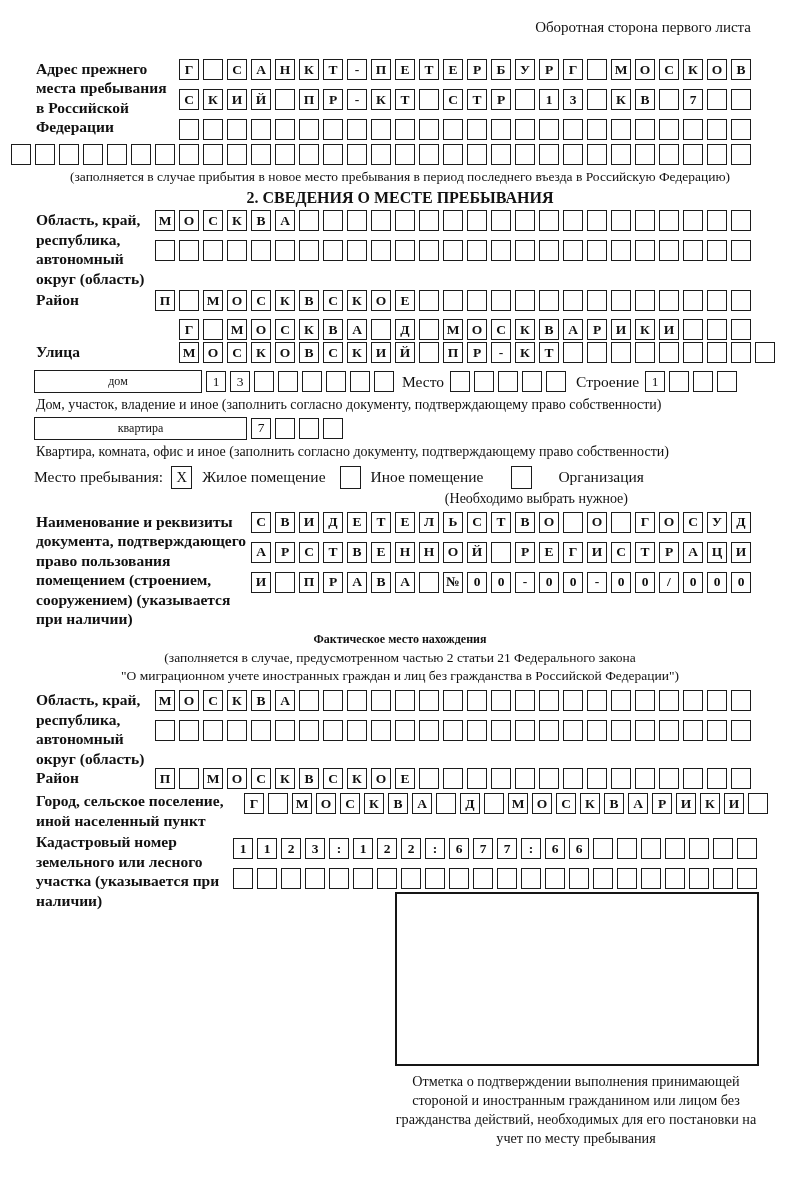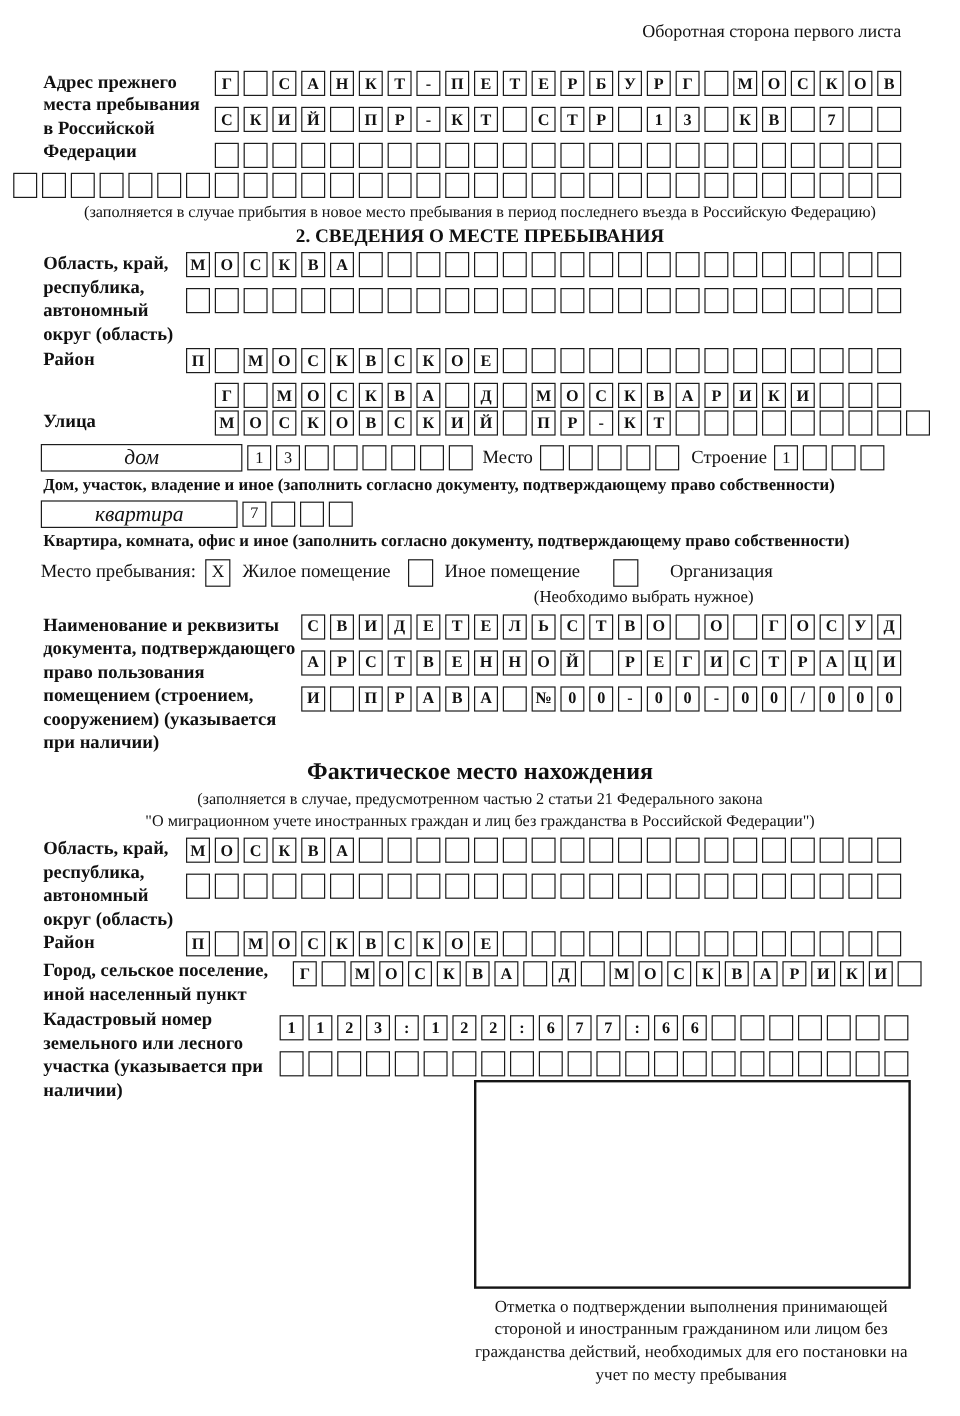--- a/index.html
+++ b/index.html
@@ -47,32 +47,32 @@
   .grp-raion2{margin-top:0px;}
   .grp-gor2{margin-top:2px;gap:11px;}
   .grp-gor2 .rowscol{margin-top:2px;}
   .grp-kad{margin-top:2px;}
   .grp-kad .rowscol{margin-top:6px;}
 
   .irow{display:flex;align-items:center;margin-left:26px;}
   .dom-row{margin-top:7px;}
   .kv-row{margin-top:2px;}
   .widebox{box-sizing:border-box;height:23px;border:1.7px solid #1c1c1c;
-           display:flex;align-items:center;justify-content:center;font-size:18px;font-style:italic;}
+           display:flex;align-items:center;justify-content:center;font-size:12px;}
   .wb-dom{width:168px;margin-right:4px;}
-  .wb-kv{width:164px;margin-right:4px;}
+  .wb-kv{width:213px;margin-right:4px;}
   .ilabel{font-size:15.5px;}.ml8{margin-left:8px;}.ml10{margin-left:10px;}
   .ml14{margin-left:14px;}.ml26{margin-left:26px;}.ml28{margin-left:28px;}
   .mr6{margin-right:6px;}
-  .note-left{margin-left:28px;margin-top:3px;font-size:14px;line-height:1.3;font-weight:bold;}
+  .note-left{margin-left:28px;margin-top:3px;font-size:14px;line-height:1.3;}
   .mesto-row{margin-top:5px;}
   .mesto-row .cell{width:21px;height:23px;font-size:14.5px;}
   .vybrat{margin-top:2px;width:620px;text-align:right;font-size:14px;}
 
-  .fakt-title{margin-top:3px;font-size:20px;font-weight:bold;}
+  .fakt-title{margin-top:3px;font-size:12px;font-weight:bold;}
   .fakt-note{font-size:13.5px;line-height:1.35;}
 
   .big-box{margin-top:-18px;margin-left:387px;width:360px;height:170px;
            border:2px solid #151515;background:#fff;position:relative;}
   .big-caption{margin-top:6px;margin-left:377px;width:382px;text-align:center;
                font-size:14.2px;line-height:1.32;}
 </style>
 </head>
 <body>
 

